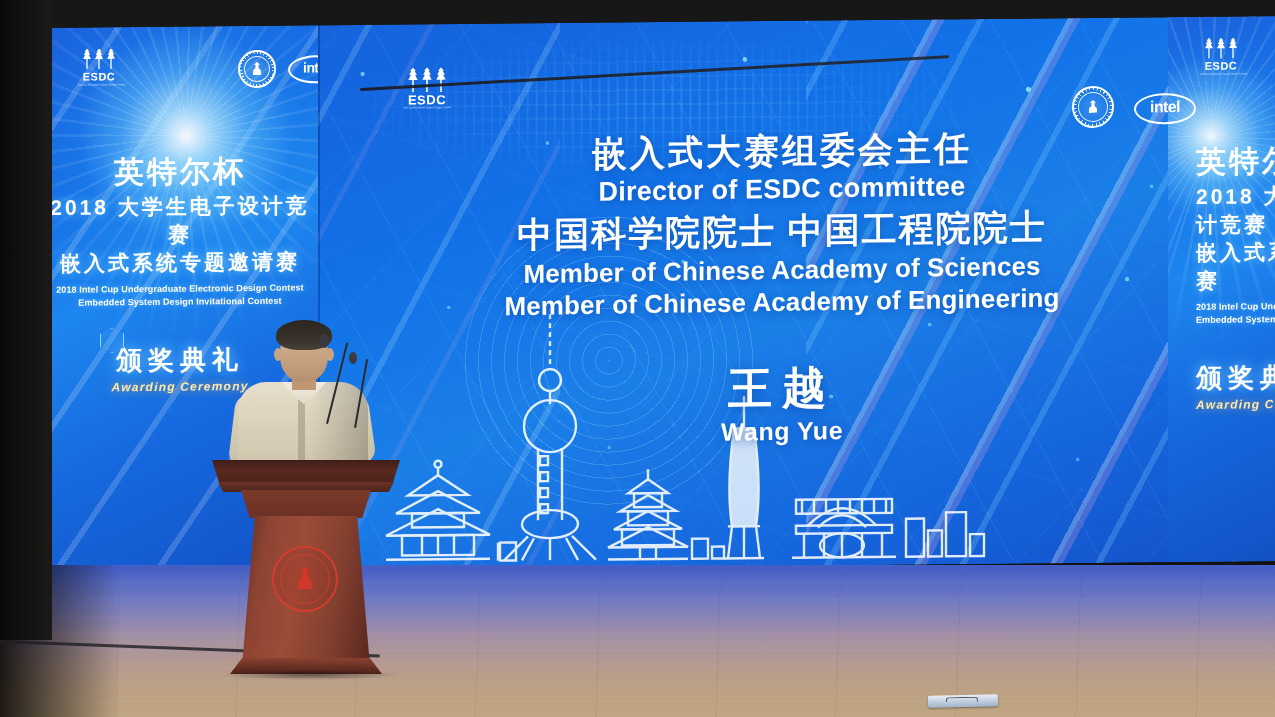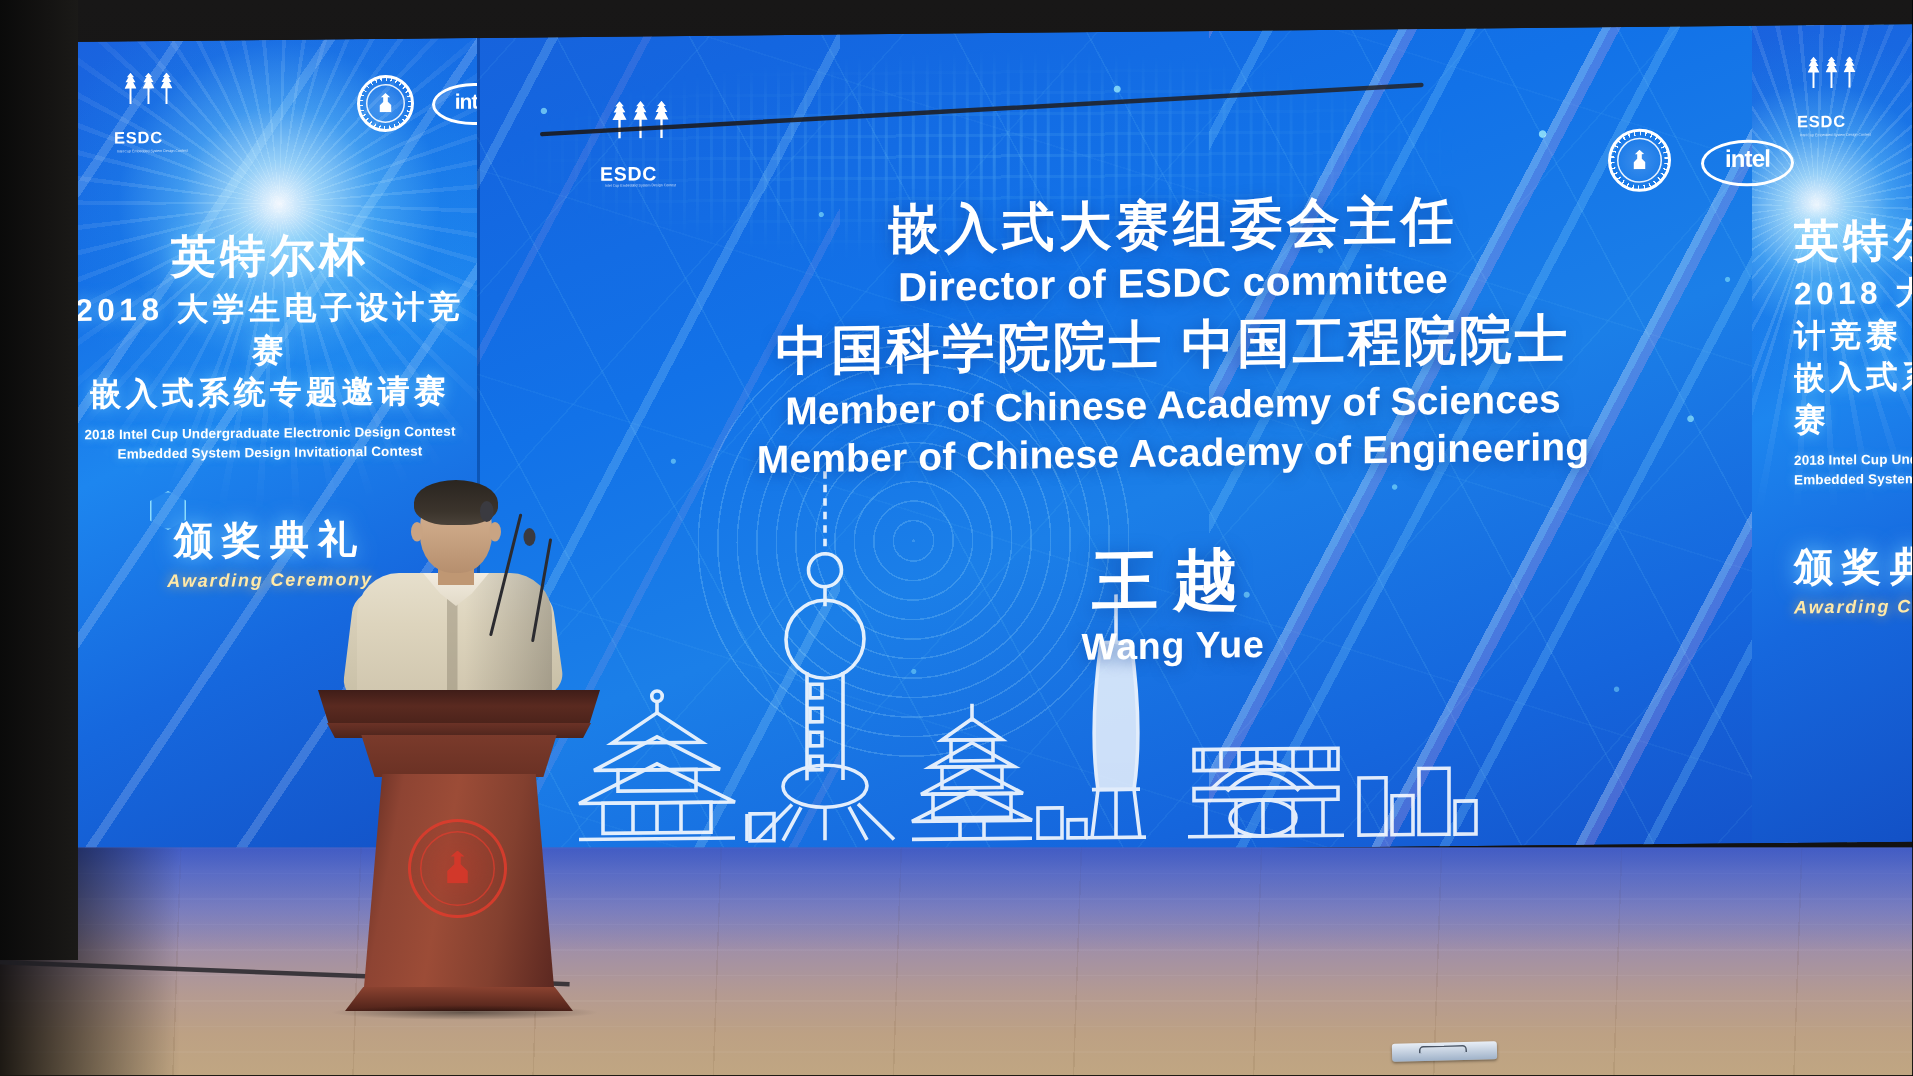--- a/index.html
+++ b/index.html
@@ -92,21 +92,21 @@
       rgba(255,255,255,.35) 30px 36px, transparent 36px 84px);}
 
   .p-logos{position:absolute;top:16px;left:0;right:0;height:54px;}
   .logo-esdc{position:absolute;left:34px;top:4px;width:46px;}
   .logo-seal{position:absolute;left:196px;top:8px;}
   .logo-intel{position:absolute;left:246px;top:14px;}
 
   .esdc-trees{display:flex;gap:1px;justify-content:center;align-items:flex-end;height:22px;}
   .esdc-tree{width:11px;height:21px;background:#fff;
     clip-path:polygon(50% 0%,72% 14%,62% 14%,80% 30%,66% 30%,86% 50%,56% 50%,56% 100%,44% 100%,44% 50%,14% 50%,34% 30%,20% 30%,38% 14%,28% 14%);}
-  .esdc-word{text-align:left;color:#fff;font-weight:bold;font-size:11px;letter-spacing:.5px;line-height:11px;margin-top:18px;}
+  .esdc-word{text-align:center;color:#fff;font-weight:bold;font-size:11px;letter-spacing:.5px;line-height:11px;margin-top:2px;}
   .esdc-sub{text-align:center;color:rgba(255,255,255,.75);font-size:2.6px;line-height:4px;white-space:nowrap;margin-top:1px;transform:scale(.92);}
 
   .seal{width:34px;height:34px;border-radius:50%;border:2px solid #fff;position:relative;
     background:radial-gradient(circle,rgba(255,255,255,.16),transparent 70%);}
   .seal:before{content:"";position:absolute;inset:4px;border:1.5px solid rgba(255,255,255,.9);border-radius:50%;}
   .seal:after{content:"";position:absolute;left:50%;top:50%;width:11px;height:13px;margin:-7px 0 0 -5.5px;
     background:#fff;clip-path:polygon(50% 0%,78% 22%,64% 22%,64% 46%,86% 64%,86% 100%,14% 100%,14% 64%,36% 46%,36% 22%,22% 22%);}
   .seal-ticks{position:absolute;inset:-1px;border-radius:50%;
     background:repeating-conic-gradient(from 0deg,rgba(255,255,255,.95) 0 3deg,transparent 3deg 12deg);
     -webkit-mask-image:radial-gradient(circle, transparent 0 58%, #000 60% 74%, transparent 76%);

